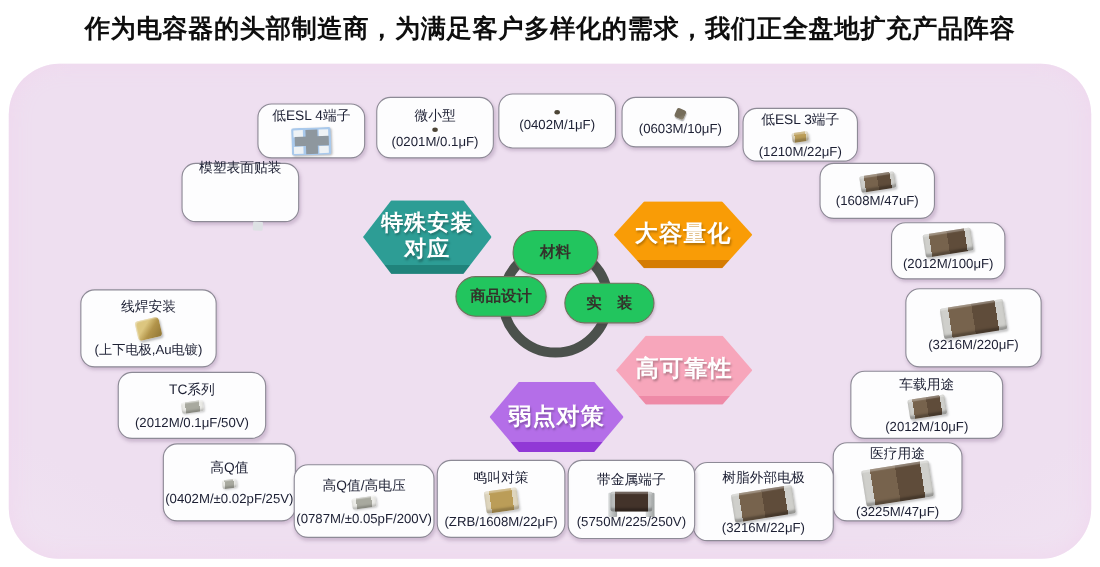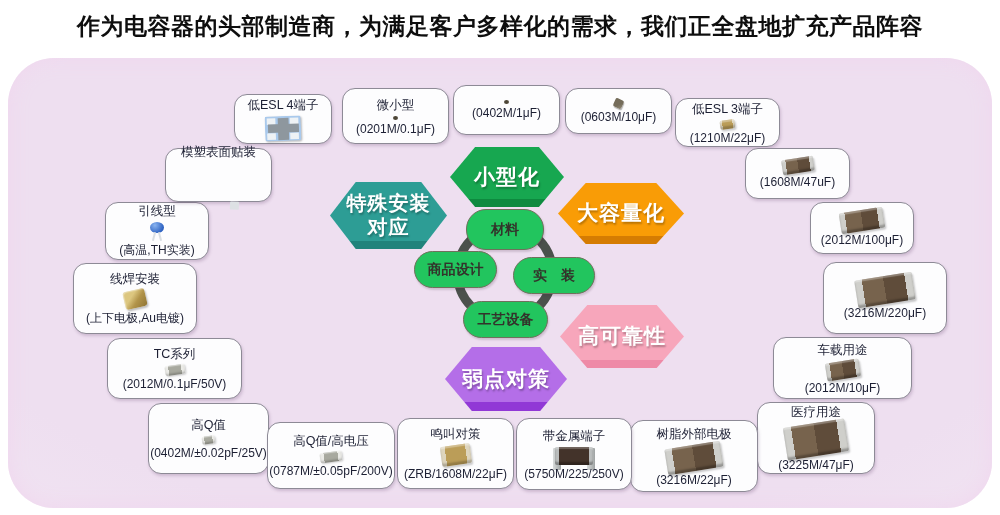--- a/index.html
+++ b/index.html
@@ -111,26 +111,21 @@
 <body>
 
 <div id="stage">
   <div class="title">作为电容器的头部制造商，为满足客户多样化的需求，我们正全盘地扩充产品阵容</div>
   <div class="panel"></div>
 
   <div class="core-ring"></div>
   <div class="core core-top">材料</div>
   <div class="core core-left">商品设计</div>
   <div class="core core-right">实　装</div>
-  <div class="core core-bottom">工艺设备</div>
-
-  <div class="hex hex-mini">
-    <span>小型化</span>
-      <span></span>
-  </div>
+
   <div class="hex hex-cap">
     <span>大容量化</span>
       <span></span>
   </div>
   <div class="hex hex-special">
     <span>特殊安装</span>
       <span>对应</span>
   </div>
   <div class="hex hex-rel">
     <span>高可靠性</span>
@@ -213,22 +208,17 @@
   <div class="pbox b15">
     <span class="lbl">TC系列</span>
     <span class="chip chip-silver"></span>
     <span class="val">(2012M/0.1μF/50V)</span>
   </div>
   <div class="pbox b16">
     <span class="lbl">线焊安装</span>
     <span class="chip chip-gold"></span>
     <span class="val">(上下电极,Au电镀)</span>
   </div>
-  <div class="pbox b17">
-    <span class="lbl">引线型</span>
-    <span class="chip chip-disc"></span>
-    <span class="val">(高温,TH实装)</span>
-  </div>
   <div class="pbox b18">
     <span class="lbl">模塑表面贴装</span>
     <span class="chip chip-molded"></span>
   </div>
 </div>
 
 </body></html>

